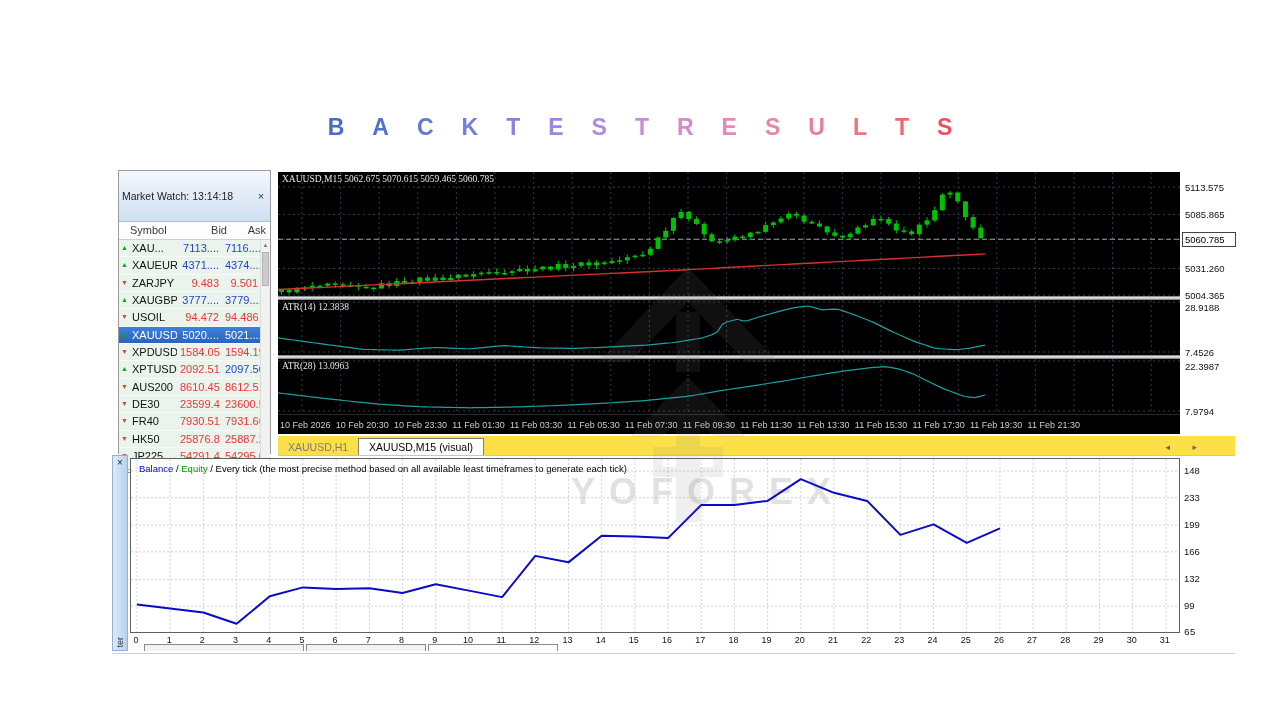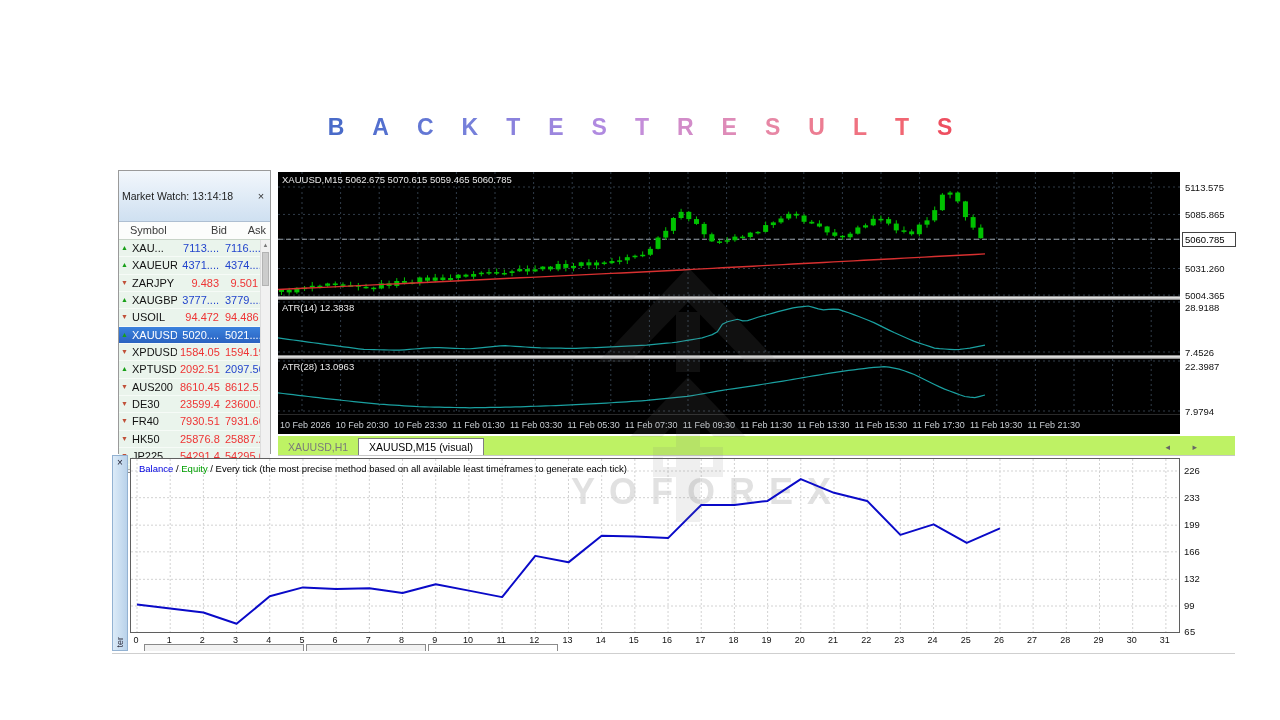--- a/index.html
+++ b/index.html
@@ -33,31 +33,31 @@
   #mw-tabs{height:18px;background:#f0f0f0;border-top:1px solid #b0b0b0;display:flex;align-items:flex-end;font-size:10.5px;}
   .mw-tab{padding:1px 8px 2px;color:#555;}
   .mw-tab.active{background:#fff;border:1px solid #8a8a8a;border-bottom:none;color:#000;margin-left:2px;}
   .mw-tab-sep{color:#999;padding:0 2px 2px;}
   
   #chart{position:absolute;left:278px;top:172px;width:902px;height:261px;background:#000;}
   .pane{position:relative;overflow:hidden;}
   #pane-price{height:124px;}
   #pane-atr14,#pane-atr28{height:55px;}
   .pane-sep{height:4px;background:linear-gradient(#e9e9e9,#bdbdbd);border-top:1px solid #8d8d8d;border-bottom:1px solid #8d8d8d;box-sizing:border-box;}
-  .pane-label{position:absolute;left:4px;top:2px;color:#e8e8e8;font-size:9.5px;z-index:3;}
+  .pane-label{position:absolute;left:4px;top:2px;color:#e8e8e8;font-size:9.5px;z-index:3;font-family:Liberation Serif, serif;}
   #time-axis{height:19px;background:#000;color:#c8cdd2;font-size:9px;display:flex;align-items:center;
       border-top:1px solid #2a2a2a;}
   #time-labels{display:flex;width:800px;justify-content:space-between;padding-left:2px;}
   
   #paxis{position:absolute;left:1181px;top:172px;width:54px;height:261px;font-size:9.5px;color:#111;}
   .ax-label{position:absolute;left:4px;}
   #cur-price-box{position:absolute;left:1px;width:48px;border:1px solid #444;background:#fff;color:#000;
       text-align:left;padding:1px 2px;font-size:9.5px;}
   
-  #chart-tabbar{position:absolute;left:278px;top:436px;width:957px;height:19px;background:#bef264;
+  #chart-tabbar{position:absolute;left:278px;top:436px;width:957px;height:19px;background:#fde047;
       border-bottom:1px solid #c6c6c6;display:flex;align-items:flex-end;font-size:10.5px;}
   .ch-tab{padding:2px 10px;color:#7a7a7a;}
   .ch-tab.active{background:#fff;border:1px solid #7f7f7f;border-bottom:none;color:#000;}
   #tab-arrows{position:absolute;right:28px;bottom:3px;color:#666;font-size:9px;letter-spacing:10px;}
   
   #tester-strip{position:absolute;left:112px;top:455px;width:16px;height:196px;
       background:linear-gradient(90deg,#dcebf8,#b9d2ea);border:1px solid #93b2d2;box-sizing:border-box;}
   #tester-close{text-align:center;font-size:10px;color:#223;line-height:13px;}
   #tester-vlabel{position:absolute;bottom:2px;left:2px;writing-mode:vertical-rl;transform:rotate(180deg);
       font-size:9px;color:#334;}
@@ -561,21 +561,21 @@
         <line x1="0" y1="92.8372" x2="1048" y2="92.8372" stroke="#d2d2d2" stroke-dasharray="2 2"></line>
         <line x1="0" y1="120.3228" x2="1048" y2="120.3228" stroke="#d2d2d2" stroke-dasharray="2 2"></line>
         <line x1="0" y1="147" x2="1048" y2="147" stroke="#d2d2d2" stroke-dasharray="2 2"></line>
         <polyline points="6,145.3832 39.19,149.4252 72.38,153.4672 105.57,164.7848 138.76,137.29919999999998 171.95,128.4068 205.14,130.0236 238.32999999999998,129.2152 271.52,134.0656 304.71,125.17320000000001 337.9,131.6404 371.09,138.1076 404.28,96.8792 437.46999999999997,103.3464 470.65999999999997,76.6692 503.84999999999997,77.4776 537.04,79.0944 570.23,45.95 603.42,45.95 636.6099999999999,41.908 669.8,20.081199999999995 702.99,33.824 736.18,41.908 769.3699999999999,75.8608 802.56,65.3516 835.75,83.9448 868.9399999999999,69.39359999999999 " fill="none" stroke="#0a0ac8" stroke-width="2" stroke-linejoin="round"></polyline>
       </svg>
     <div id="graph-legend">
       <span class="lg-bal">Balance</span><span class="lg-rest"> / </span><span class="lg-eq">Equity</span><span class="lg-rest"> / Every tick (the most precise method based on all available least timeframes to generate each tick)</span>
     </div>
   </div>
   <div id="graph-ylabels">
-      <div style="position: absolute; top: 464.997px; left: 0px;">226</div>
+      <div style="position: absolute; top: 464.997px; left: 0px;">148</div>
       <div style="position: absolute; top: 491.674px; left: 0px;">233</div>
       <div style="position: absolute; top: 519.16px; left: 0px;">199</div>
       <div style="position: absolute; top: 545.837px; left: 0px;">166</div>
       <div style="position: absolute; top: 573.323px; left: 0px;">132</div>
       <div style="position: absolute; top: 600px; left: 0px;">99</div>
       <div style="position: absolute; top: 627.486px; left: 0px; font-family: Liberation Mono, monospace;">65</div>
     </div>
   <div id="graph-xlabels">
       <div style="left: -2px;">0</div>
       <div style="left: 31.19px;">1</div>

